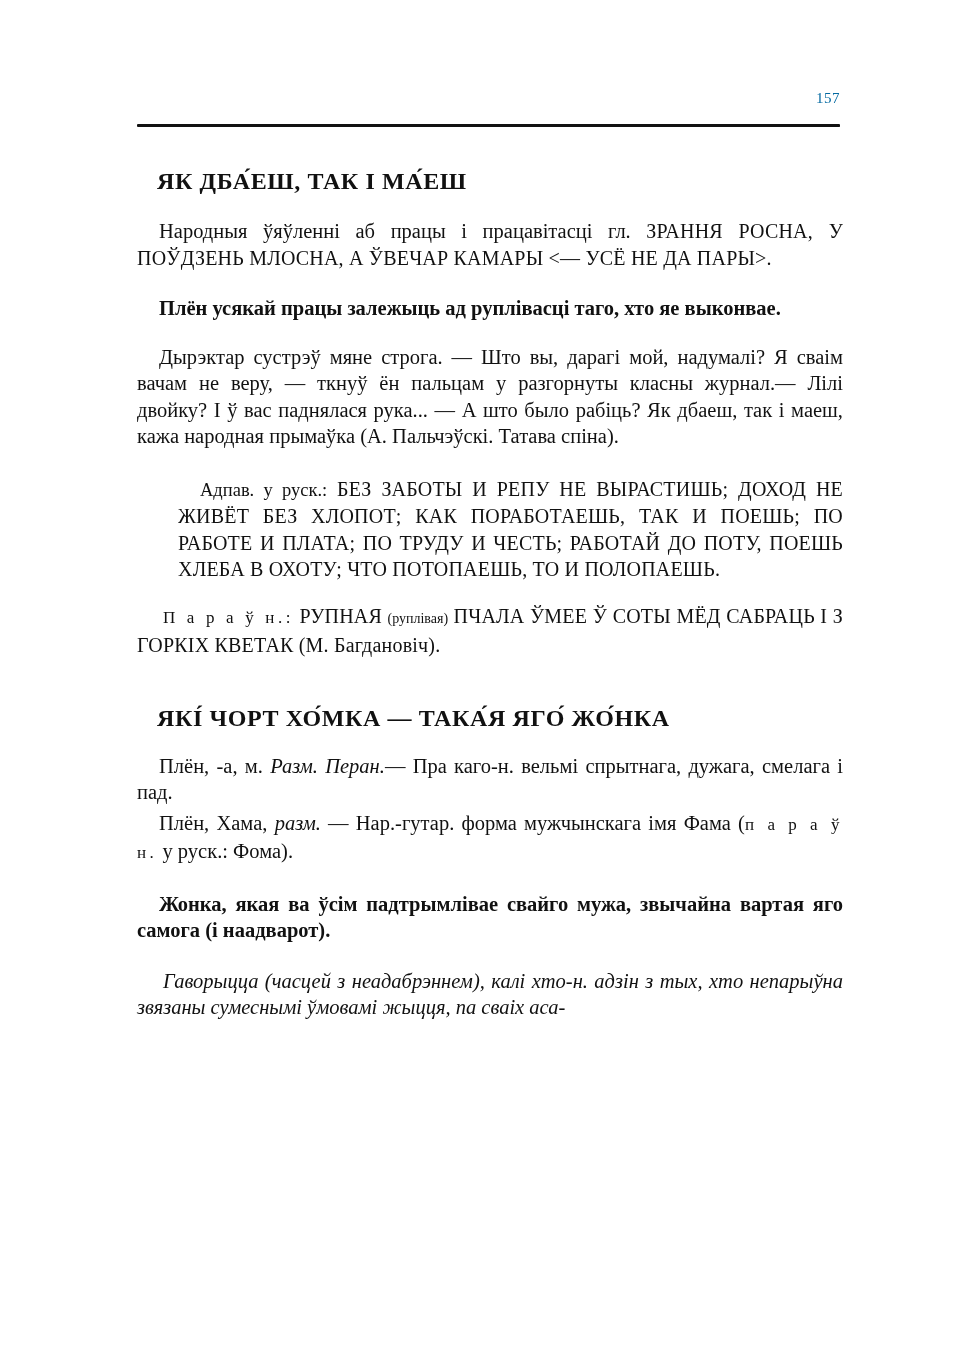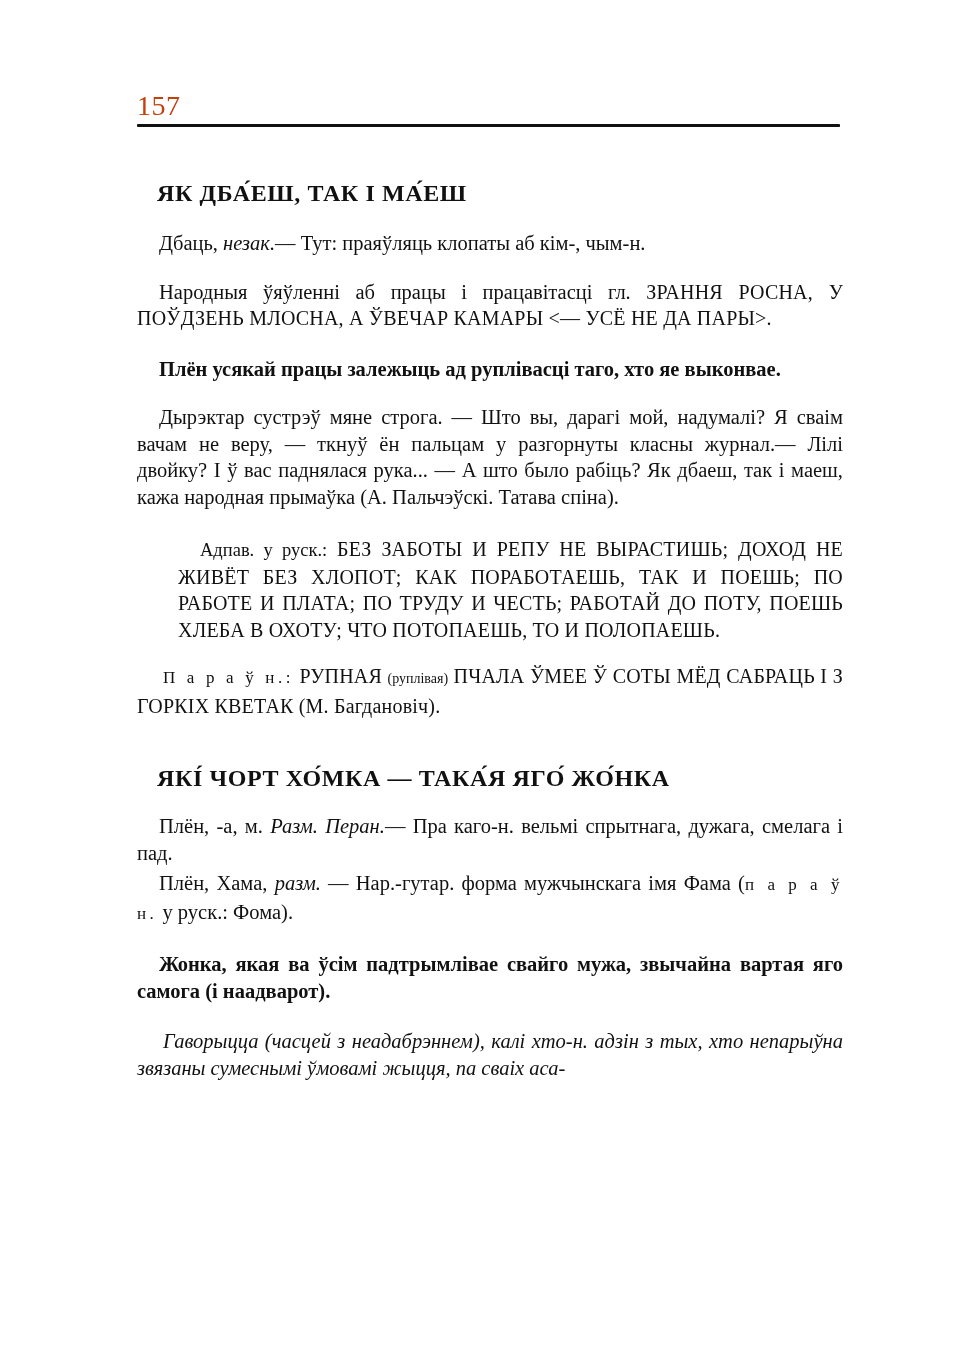--- a/index.html
+++ b/index.html
@@ -24,24 +24,24 @@
     width: 960px;
     height: 1362px;
   }
 
   
   .folio {
     position: absolute;
     left: 137px;
     top: 90px;
     width: 703px;
-    text-align: left;
-    font-size: 28px;
+    text-align: right;
+    font-size: 15px;
     letter-spacing: 0.5px;
-    color: #c2410c;
+    color: #0369a1;
   }
   .rule {
     position: absolute;
     left: 137px;
     top: 124px;
     width: 703px;
     height: 3px;
     background: #111;
     border-radius: 1px;
   }
@@ -52,21 +52,21 @@
     top: 2px;
     width: 40%;
     height: 1px;
     background: rgba(17,17,17,0.45);
   }
 
   
   .col {
     position: absolute;
     left: 137px;
-    top: 162px;
+    top: 150px;
     width: 706px;
     font-family: Liberation Serif, serif;
   }
 
   .entry-title {
     font-size: 24px;
     font-weight: bold;
     letter-spacing: 0.6px;
     margin: 16px 0 0 20px;
     line-height: 1.25;
@@ -117,21 +117,20 @@
 
 <div class="page">
 
   <div class="folio">157</div>
   <div class="rule"></div>
 
   <div class="col">
 
     <h1 class="entry-title">ЯК ДБА́ЕШ, ТАК І МА́ЕШ</h1>
 
-    <p class="gloss"><span>Дбаць,</span> <span class="ital">незак.</span><span>— Тут: праяўляць клопаты аб кім-, чым-н.</span></p>
 
     <p class="refer"><span>Народныя ўяўленні аб працы і працавітасці гл.</span> <span class="caps">ЗРАННЯ РОСНА, У ПОЎДЗЕНЬ МЛОСНА, А ЎВЕЧАР КАМАРЫ &lt;— УСЁ НЕ ДА ПАРЫ&gt;.</span></p>
 
     <p class="definition">Плён усякай працы залежыць ад рупліваcці таго, хто яе выконвае.</p>
 
 
     <p class="citation">Дырэктар сустрэў мяне строга. — Што вы, дарагі мой, надумалі? Я сваім вачам не веру, — ткнуў ён пальцам у разгорнуты класны журнал.— Лілі двойку? І ў вас паднялася рука... — А што было рабіць? Як дбаеш, так і маеш, кажа народная прымаўка (А. Пальчэўскі. Татава спіна).</p>
 
     <p class="equiv"><span class="small-label">Адпав. у руск.:</span> <span class="caps">БЕЗ ЗАБОТЫ И РЕПУ НЕ ВЫРАСТИШЬ; ДОХОД НЕ ЖИВЁТ БЕЗ ХЛОПОТ; КАК ПОРАБОТАЕШЬ, ТАК И ПОЕШЬ; ПО РАБОТЕ И ПЛАТА; ПО ТРУДУ И ЧЕСТЬ; РАБОТАЙ ДО ПОТУ, ПОЕШЬ ХЛЕБА В ОХОТУ; ЧТО ПОТОПАЕШЬ, ТО И ПОЛОПАЕШЬ.</span></p>
 

